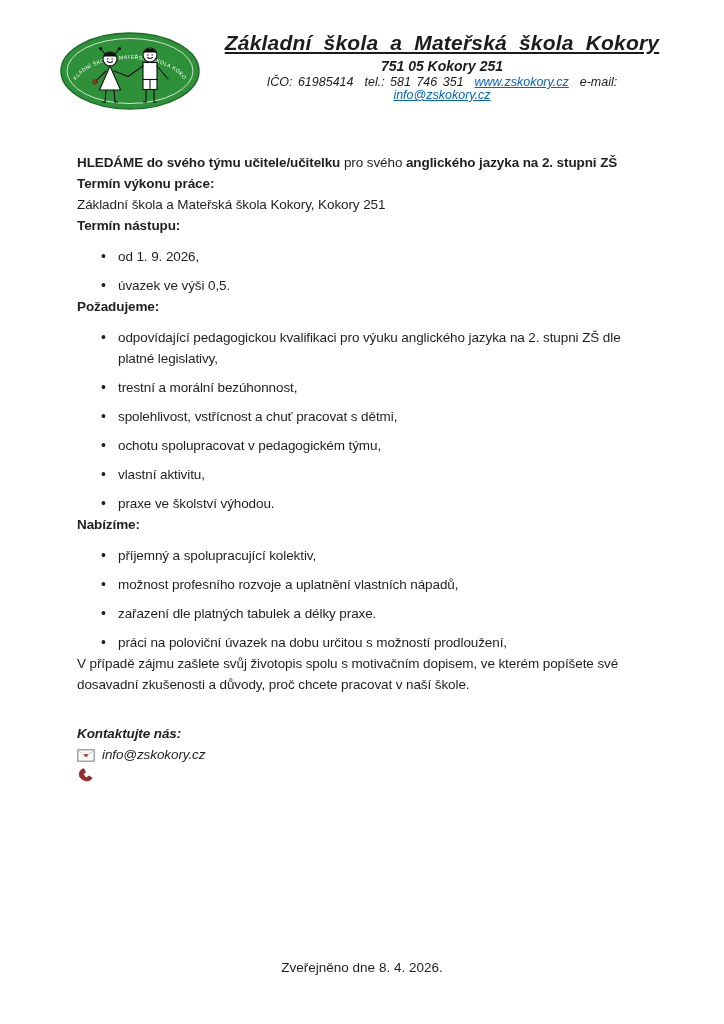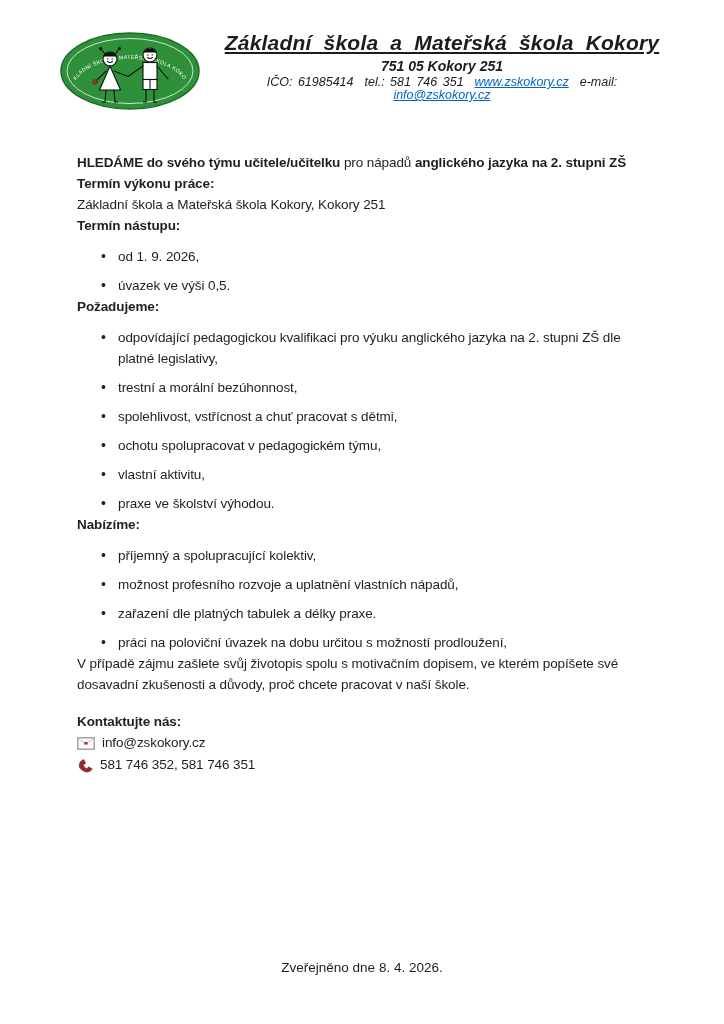--- a/index.html
+++ b/index.html
@@ -42,21 +42,21 @@
   .sec-heading{font-weight:bold;margin:17px 0 4px 0;}
   .plain-line{margin:0 0 17px 0;}
   ul.doc-list{margin:10px 0 0 0;padding:0 0 0 41px;list-style:none;}
   ul.doc-list li{position:relative;line-height:21px;margin-top:8px;}
   ul.doc-list li::before{
     content:"\2022";
     position:absolute;left:-17px;top:0;
     font-size:14px;color:#1f1f1f;
   }
   .closing{margin-top:16px;}
-  .contact-block{margin-top:16px;}
+  .contact-block{margin-top:28px;font-style:italic;}
   .contact-heading{font-weight:bold;line-height:21px;}
   .contact-line{display:flex;align-items:center;gap:7px;line-height:22px;}
   .contact-line .ico{flex:0 0 auto;display:inline-flex;}
   
   .footer{
     position:absolute;left:0;right:0;top:960px;
     text-align:center;font-size:13.5px;color:#1f1f1f;
   }
 </style>
 </head>
@@ -120,21 +120,21 @@
         <span>tel.: 581 746 351</span>&nbsp;
         <a>www.zskokory.cz</a>&nbsp;
         <span>e-mail:</span>
         <a>info@zskokory.cz</a>
       </div>
     </div>
   </header>
 
   <main class="content">
 
-    <p class="headline"><b>HLEDÁME do svého týmu učitele/učitelku</b><span> pro nápadů </span><b>anglického jazyka na 2. stupni ZŠ</b></p>
+    <p class="headline"><b>HLEDÁME do svého týmu učitele/učitelku</b><span> pro svého </span><b>anglického jazyka na 2. stupni ZŠ</b></p>
 
     <p class="sec-heading">Termín výkonu práce:</p>
     <p class="plain-line">Základní škola a Mateřská škola Kokory, Kokory 251</p>
 
     <p class="sec-heading">Termín nástupu:</p>
     <ul class="doc-list">
       <li>od 1. 9. 2026,</li>
       <li>úvazek ve výši 0,5.</li>
     </ul>
 
@@ -171,20 +171,19 @@
         </span>
         <span>info@zskokory.cz</span>
       </div>
 
       <div class="contact-line">
         <span class="ico">
           <svg width="16" height="16" viewBox="0 0 16 16" aria-hidden="true">
             <path fill="#9b2b2b" stroke="#5f1717" stroke-width="0.5" d="M2.6 10.8 C1.4 6.6 3.2 3.6 6.8 2.6 l1.5 2.9 c.25.5.05 1.1-.45 1.4l-1.6 1.05 c.7 1.7 1.8 2.9 3.4 3.9 l1.3-1.4 c.4-.42 1-.5 1.5-.22l2.7 1.55 c-1.3 3.3-5.6 4.2-8.7 2.3 -1.7-1.05-3-2.1-3.85-3.28 Z"></path>
           </svg>
         </span>
-        <span>581 746 352, 581 746 351</span>
       </div>
     </div>
   </main>
 
   <div class="footer">Zveřejněno dne 8. 4. 2026.</div>
 
 </div>
 
 </body></html>

